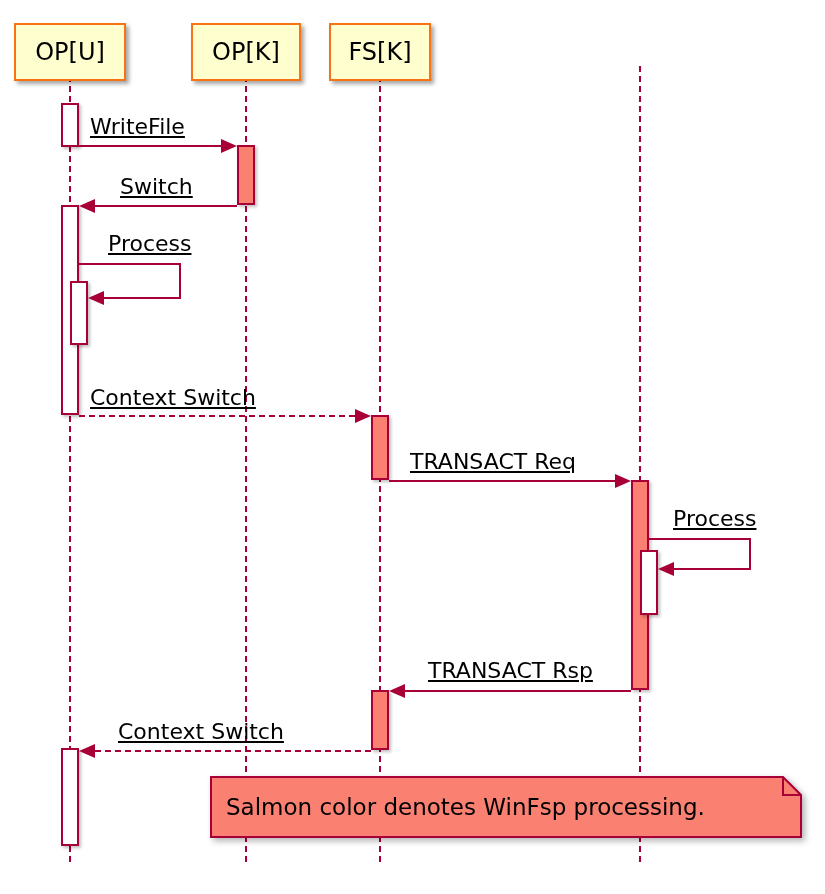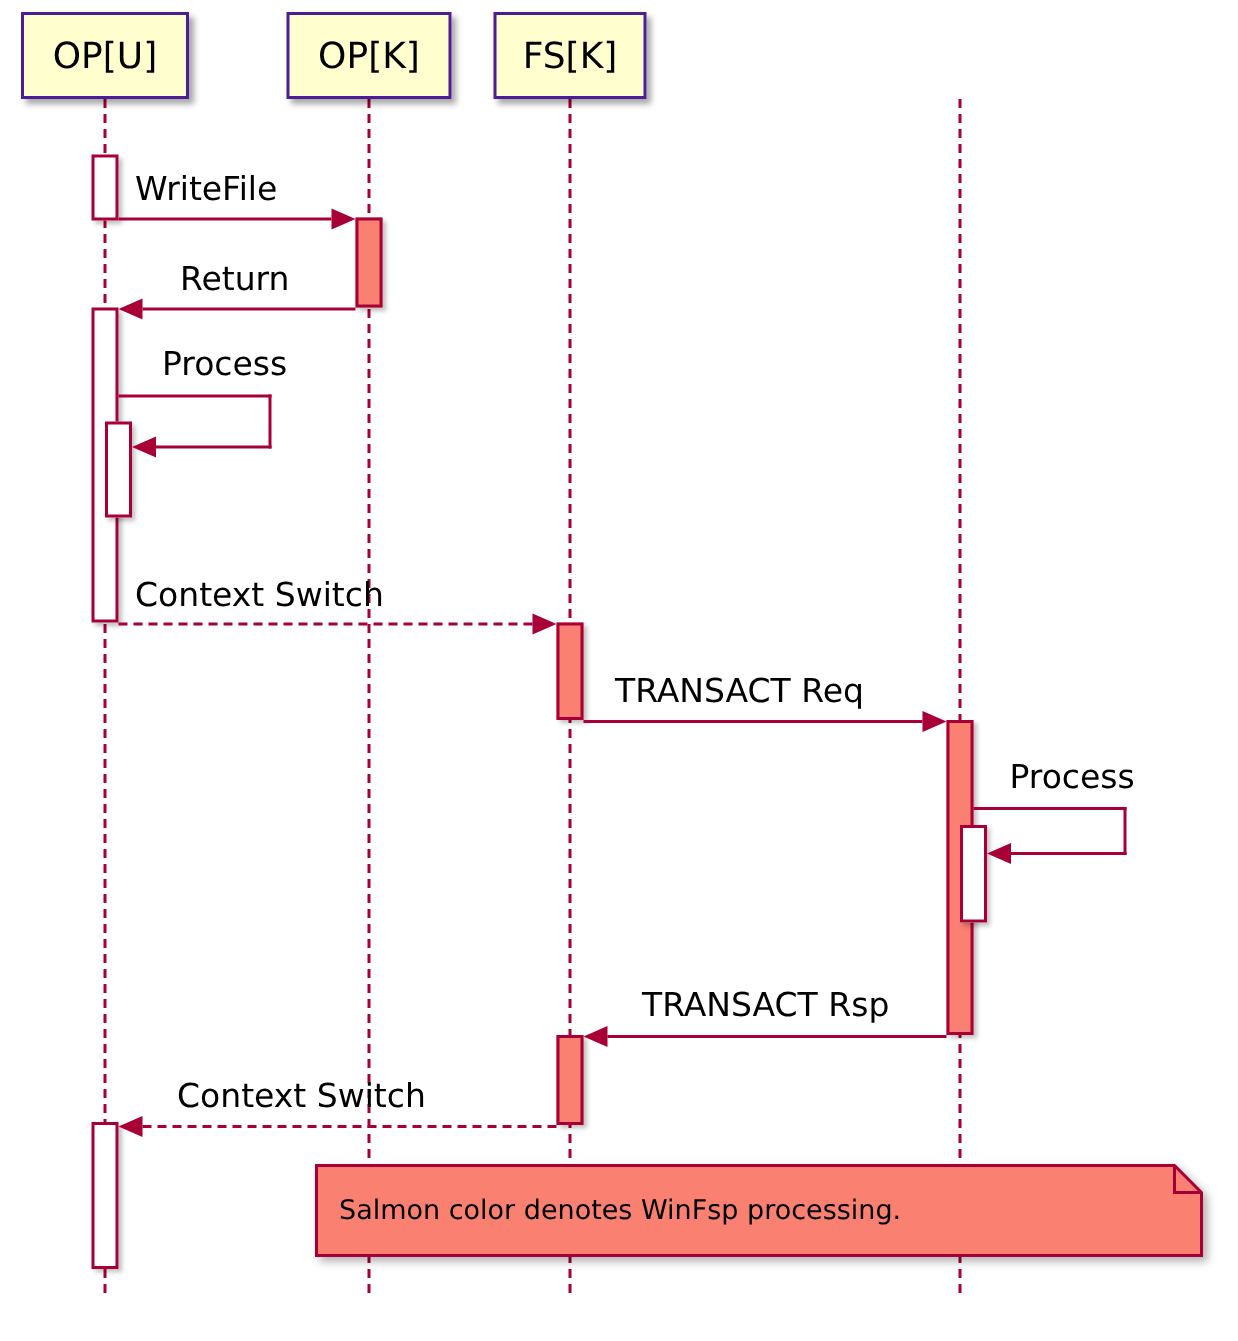--- a/index.html
+++ b/index.html
@@ -4,45 +4,45 @@
 <style>
   * { box-sizing: border-box; }
   html, body { margin:0; padding:0; background:#ffffff; }
   body { font-family:"DejaVu Sans","Liberation Sans",sans-serif; color:#000000; }
 
   .canvas { position:relative; width:825px; height:894px; background:#ffffff; overflow:hidden; }
 
   .lifeline { position:absolute; top:66px; height:796px; width:0; border-left:2px dashed #A80036; }
 
   .participant {
-    position:absolute; top:8px; height:58px;
-    background:#FEFECE; border:2px solid #4c1d95;
+    position:absolute; top:23px; height:58px;
+    background:#FEFECE; border:2px solid #f97316;
     display:flex; align-items:center; justify-content:center;
     font-size:24px; box-shadow:3px 3px 4px rgba(0,0,0,0.35);
   }
 
   .activation {
     position:absolute; width:18px; background:#ffffff;
     border:2px solid #A80036; box-shadow:2px 2px 3px rgba(0,0,0,0.25);
   }
   .activation.salmon { background:#FA8072; }
 
-  .msg-label { position:absolute; font-size:22px; white-space:nowrap; }
+  .msg-label { position:absolute; font-size:22px; white-space:nowrap;text-decoration:underline; }
 
   .line  { position:absolute; height:0; border-top:2px solid #A80036; }
   .line.dashed { border-top-style:dashed; }
   .vline { position:absolute; width:0; border-left:2px solid #A80036; }
 
   .head { position:absolute; width:0; height:0; border-top:7px solid transparent; border-bottom:7px solid transparent; }
   .head.right { border-left:16px solid #A80036; }
   .head.left  { border-right:16px solid #A80036; }
 
   .note { position:absolute; left:210px; top:776px; width:592px; height:62px; }
   .note svg { position:absolute; left:0; top:0; filter:drop-shadow(3px 3px 3px rgba(0,0,0,0.3)); }
-  .note-text { position:absolute; left:16px; top:50%; transform:translateY(-50%); font-size:18px; white-space:nowrap; }
+  .note-text { position:absolute; left:16px; top:50%; transform:translateY(-50%); font-size:23px; white-space:nowrap; }
 </style>
 </head>
 <body>
 
 <div class="canvas">
 
   <div class="lifeline" style="left:69px"></div>
   <div class="lifeline" style="left:245px"></div>
   <div class="lifeline" style="left:379px"></div>
   <div class="lifeline" style="left:639px"></div>
@@ -67,21 +67,21 @@
   <div class="activation salmon" style="left:371px;top:690px;height:60px"></div>
   <div class="activation" style="left:61px;top:748px;height:98px"></div>
 
   <div>
     <div class="msg-label" style="left:90px;top:114px">WriteFile</div>
     <div class="line" style="left:79px;top:145px;width:142px"></div>
     <div class="head right" style="left:221px;top:139px"></div>
   </div>
 
   <div>
-    <div class="msg-label" style="left:120px;top:174px">Return</div>
+    <div class="msg-label" style="left:120px;top:174px">Switch</div>
     <div class="head left" style="left:79px;top:199px"></div>
     <div class="line" style="left:95px;top:205px;width:142px"></div>
   </div>
 
   <div>
     <div class="msg-label" style="left:108px;top:231px">Process</div>
     <div class="line" style="left:79px;top:263px;width:102px"></div>
     <div class="vline" style="left:179px;top:263px;height:36px"></div>
     <div class="head left" style="left:88px;top:291px"></div>
     <div class="line" style="left:104px;top:297px;width:77px"></div>

